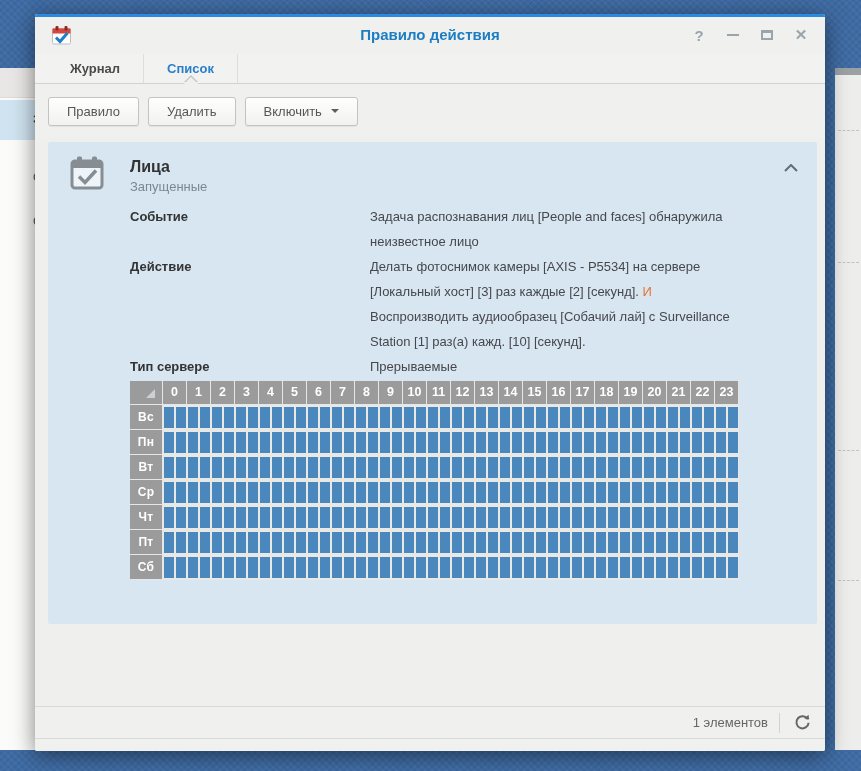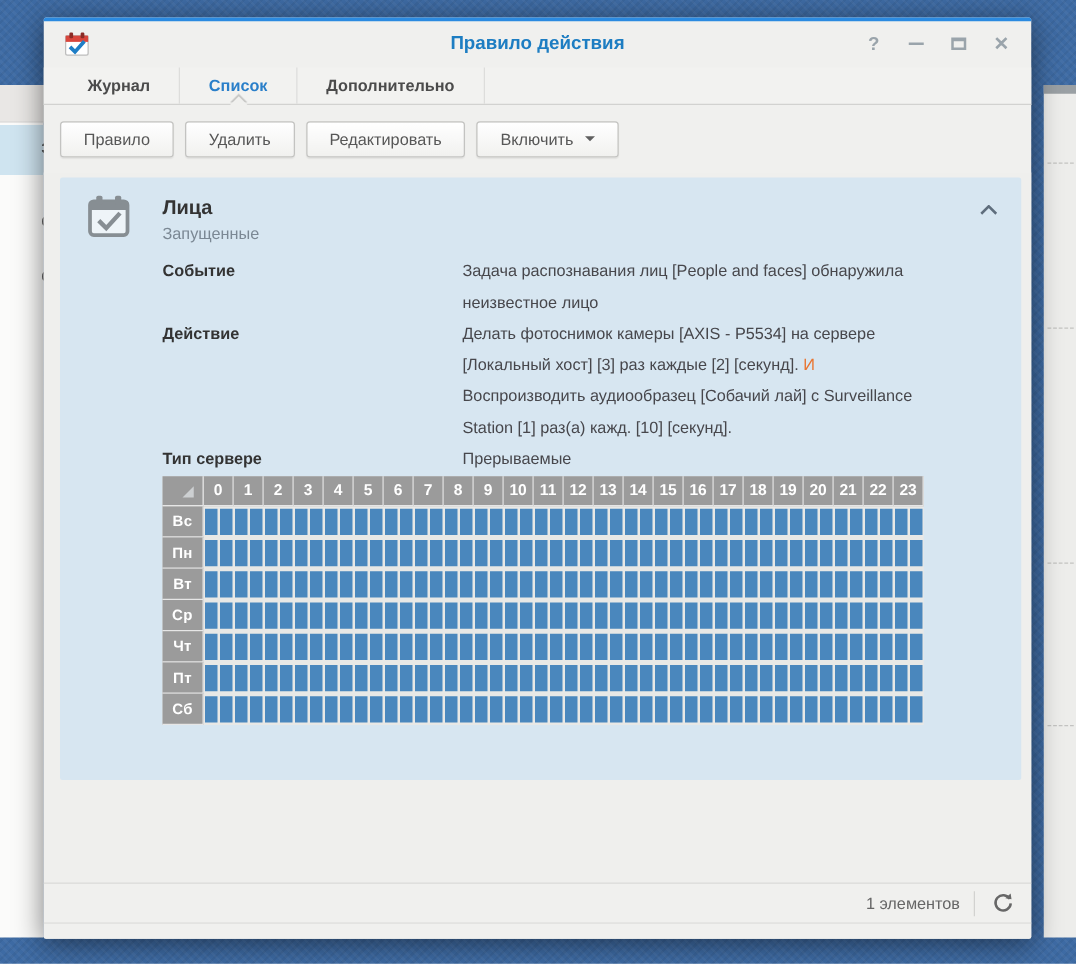--- a/index.html
+++ b/index.html
@@ -157,34 +157,28 @@
   </div>
 
   <div class="tabbar">
     <div class="tab">
       <span>Журнал</span>
     </div>
     <div class="tab active">
       <span>Список</span>
       <i class="notch"></i>
     </div>
-    <div class="tab">
-      <span>Дополнительно</span>
-    </div>
   </div>
 
   <div class="toolbar">
     <button class="tbtn">
       <span>Правило</span>
     </button>
     <button class="tbtn">
       <span>Удалить</span>
-    </button>
-    <button class="tbtn">
-      <span>Редактировать</span>
     </button>
     <button class="tbtn">
       <span>Включить</span>
       <span class="caret"></span>
     </button>
   </div>
 
   <div class="content">
     <div class="panel">
       <span class="rule-icon">

